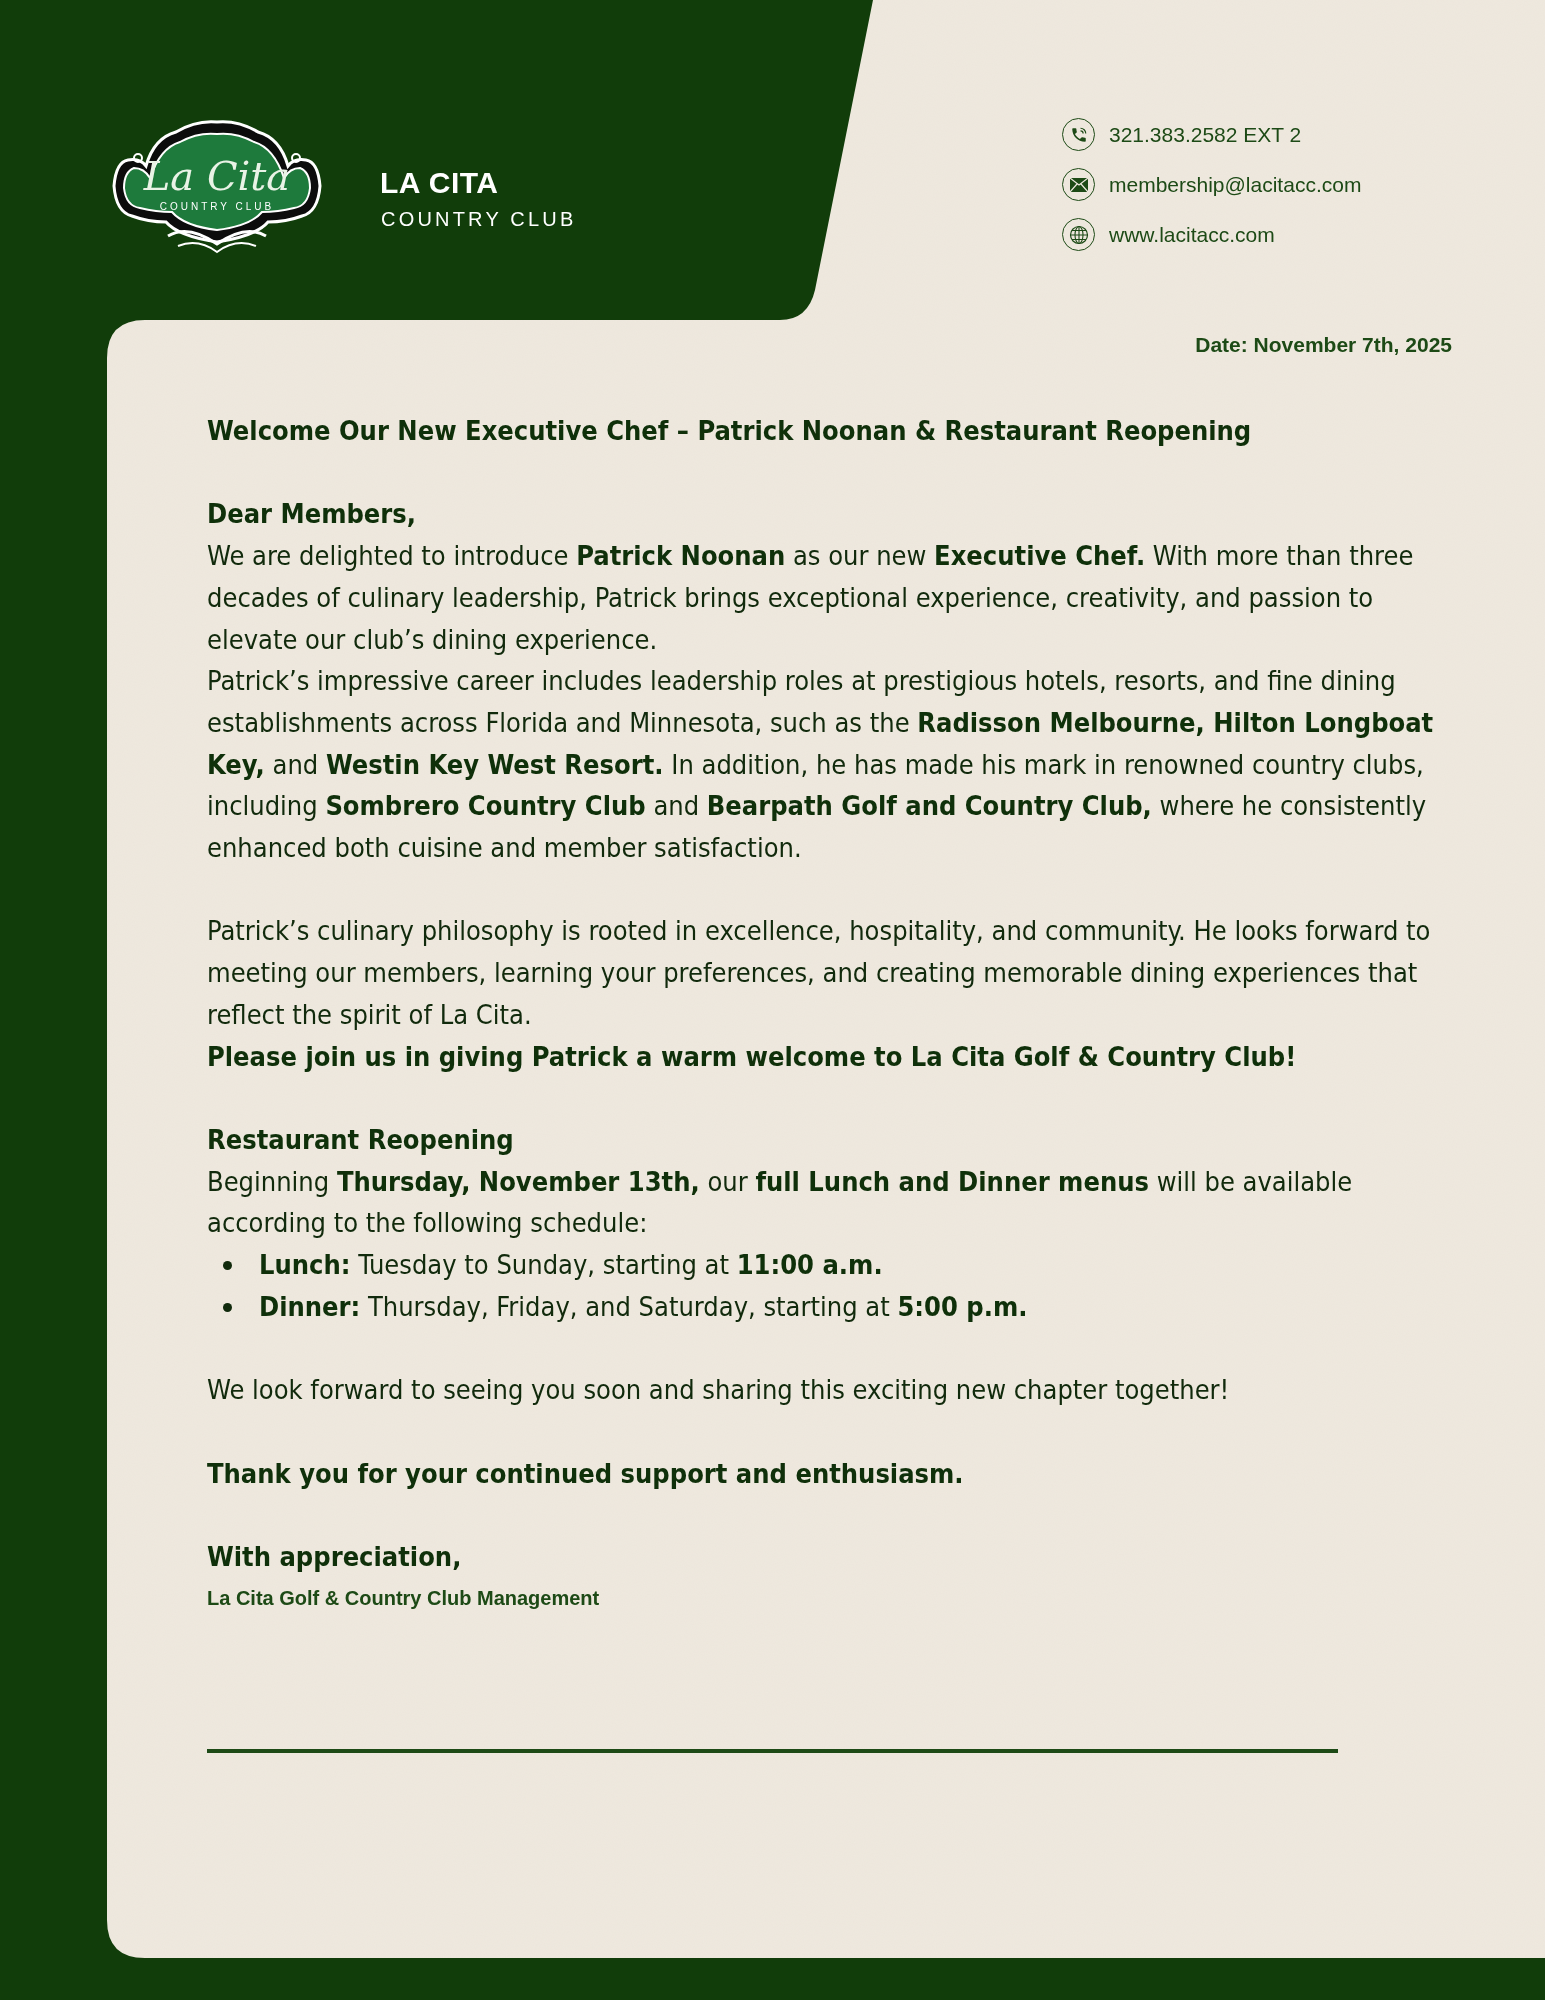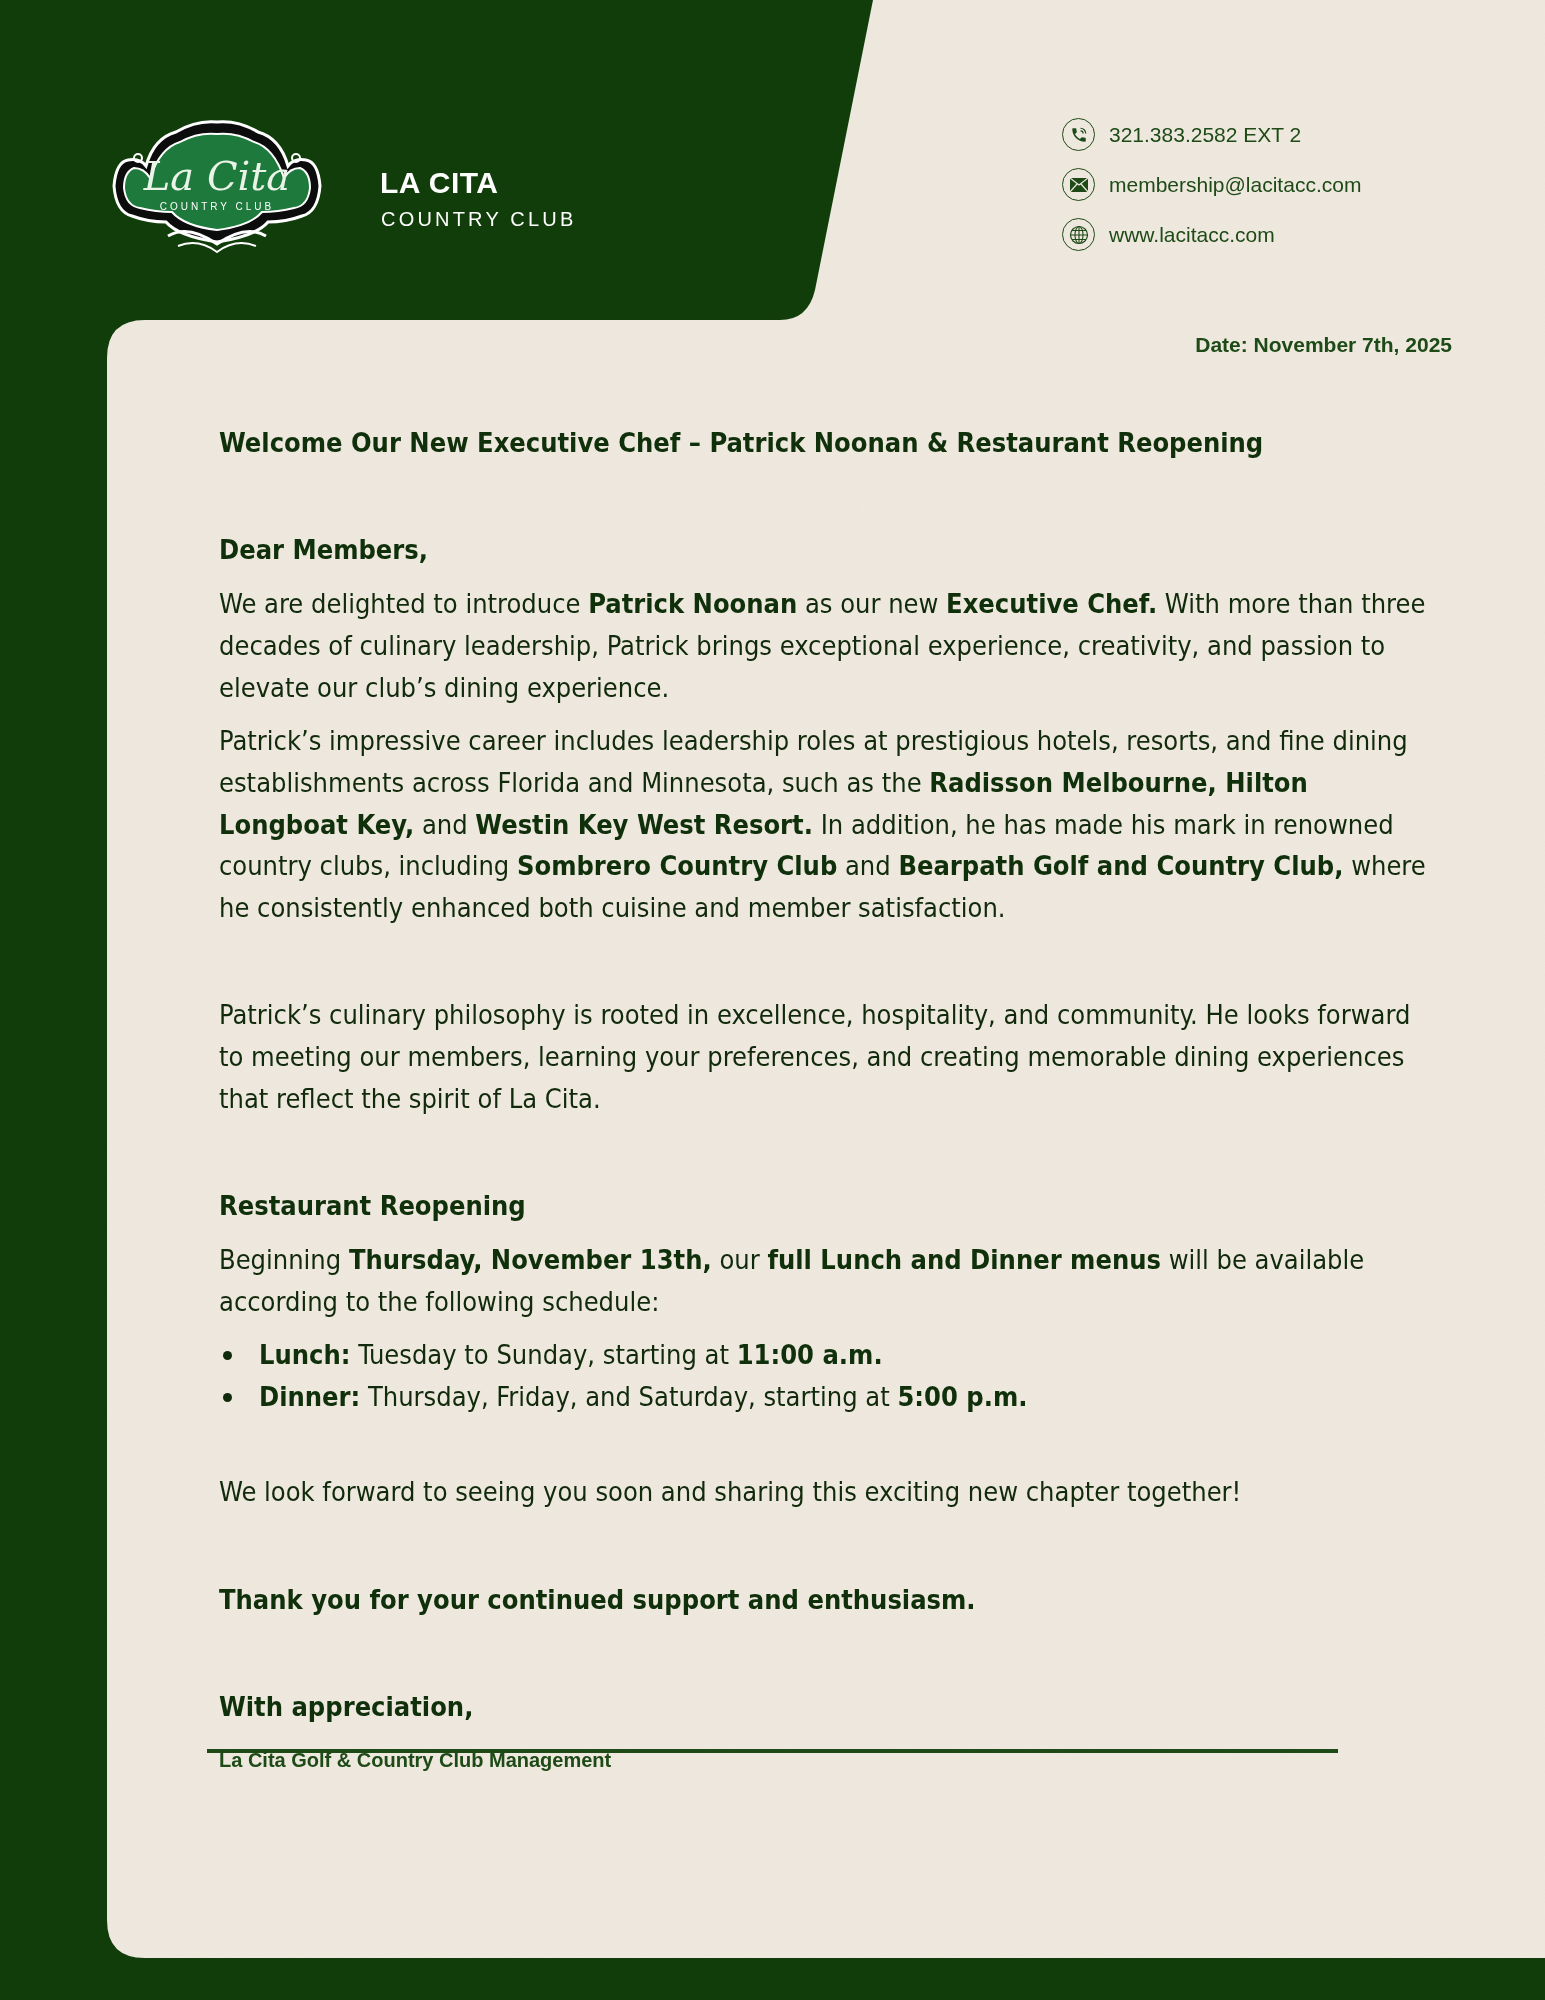--- a/index.html
+++ b/index.html
@@ -45,21 +45,21 @@
   }
   .letter {
     position: absolute; left: 207px; top: 410px; width: 1240px;
     color: #112a0c;
     font-family: "DejaVu Sans Condensed", "DejaVu Sans", sans-serif;
     font-size: 27px; line-height: 41.7px;
     font-stretch: condensed;
   }
   .letter b, .letter strong { font-weight: bold; color: #0f300a; }
   .letter .title { font-weight: bold; color: #0f300a; }
-  .letter p { margin: 12px; }
+  .letter p { margin: 0; }
   .letter .gap { height: 41.7px; }
   .letter ul { list-style: none; margin: 0; padding: 0; }
   .letter li { position: relative; padding-left: 52px; }
   .letter li::before {
     content: ""; position: absolute; left: 16px; top: 17px;
     width: 9px; height: 9px; background: #112a0c; border-radius: 50%;
   }
   .letter .ital { font-style: italic; }
   .signature {
     font-family: "Liberation Sans", sans-serif; font-weight: bold;
@@ -134,20 +134,21 @@
 <div class="date">Date: November 7th, 2025</div>
 
 <div class="letter">
   <p class="title">Welcome Our New Executive Chef – Patrick Noonan &amp; Restaurant Reopening</p>
   <div class="gap"></div>
   <p><b>Dear Members,</b></p>
   <p><span>We are delighted to introduce </span><b>Patrick Noonan</b><span> as our new </span><b>Executive Chef.</b><span> With more than three decades of culinary leadership, Patrick brings exceptional experience, creativity, and passion to elevate our club’s dining experience.</span></p>
   <p><span>Patrick’s impressive career includes leadership roles at prestigious hotels, resorts, and fine dining establishments across Florida and Minnesota, such as the </span><b>Radisson Melbourne, Hilton Longboat Key,</b><span> and </span><b>Westin Key West Resort.</b><span> In addition, he has made his mark in renowned country clubs, including </span><b>Sombrero Country Club</b><span> and </span><b>Bearpath Golf and Country Club,</b><span> where he consistently enhanced both cuisine and member satisfaction.</span></p>
   <div class="gap"></div>
   <p>Patrick’s culinary philosophy is rooted in excellence, hospitality, and community. He looks forward to meeting our members, learning your preferences, and creating memorable dining experiences that reflect the spirit of La Cita.</p>
+  <p><b>Please join us in giving Patrick a warm welcome to La Cita Golf &amp; Country Club!</b></p>
   <div class="gap"></div>
   <p><b>Restaurant Reopening</b></p>
   <p><span>Beginning </span><b>Thursday, November 13th,</b><span> our </span><b>full Lunch and Dinner menus</b><span> will be available according to the following schedule:</span></p>
   <ul>
     <li><b>Lunch:</b><span> Tuesday to Sunday, starting at </span><b>11:00 a.m.</b></li>
     <li><b>Dinner:</b><span> Thursday, Friday, and Saturday, starting at </span><b>5:00 p.m.</b></li>
   </ul>
   <div class="gap"></div>
   <p>We look forward to seeing you soon and sharing this exciting new chapter together!</p>
   <div class="gap"></div>

